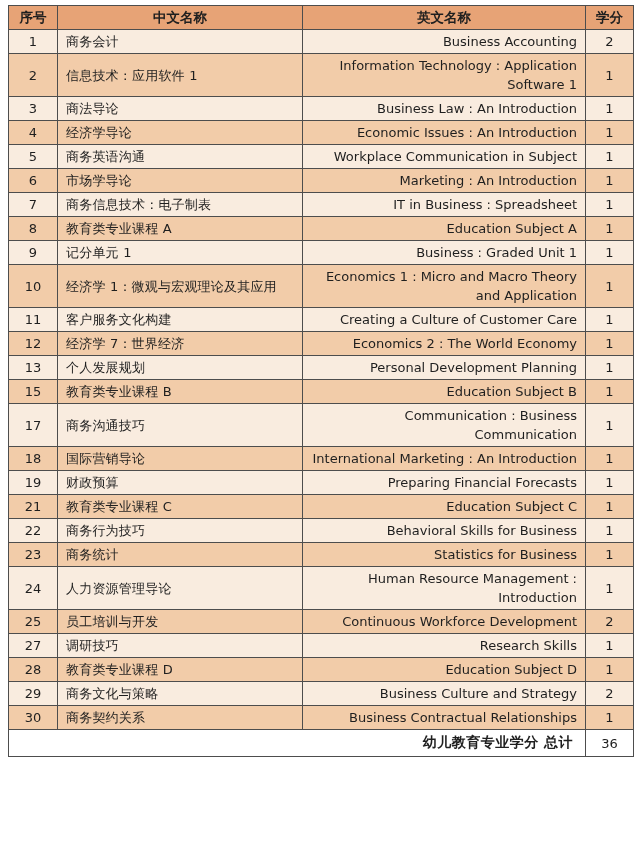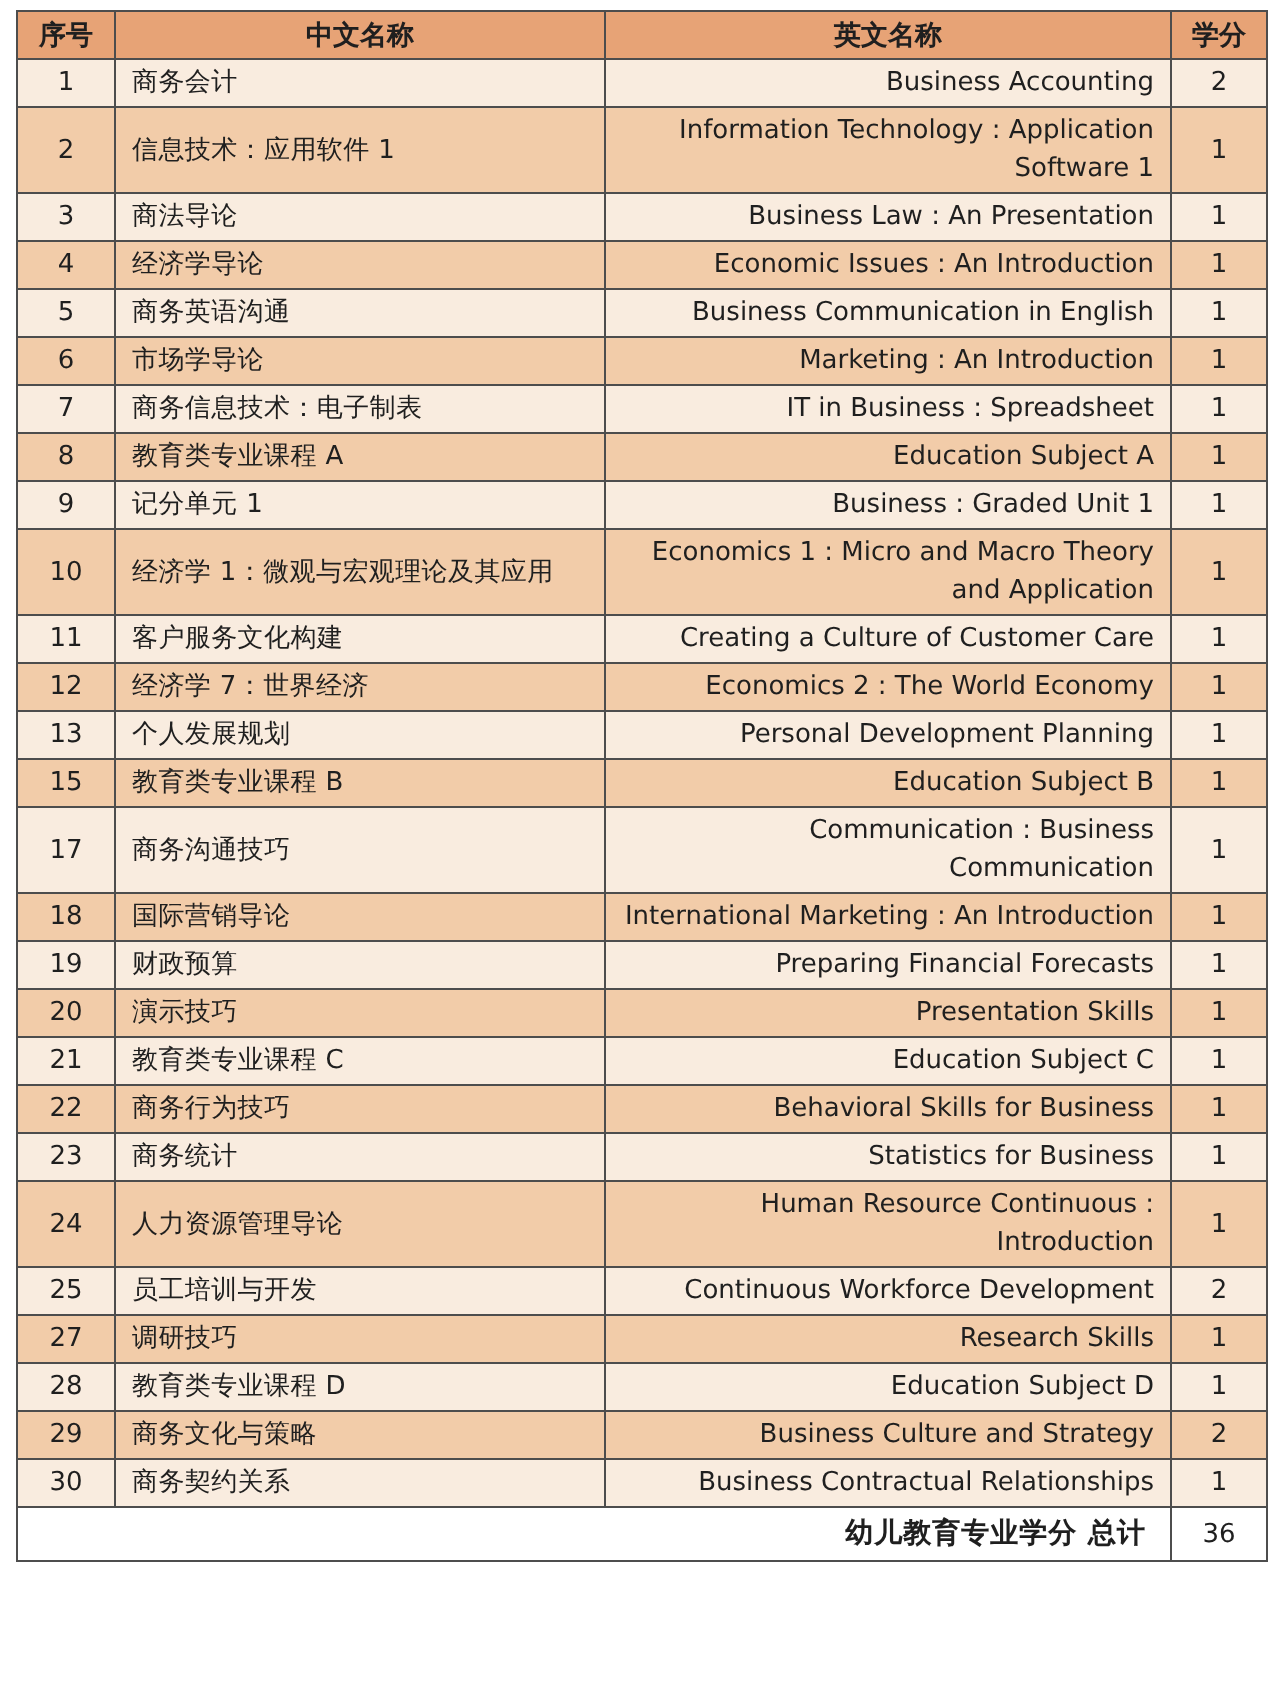--- a/index.html
+++ b/index.html
@@ -97,35 +97,35 @@
   <tr>
     <td class="no">2</td>
     <td class="zh">信息技术：应用软件 1</td>
     <td class="en">Information Technology : Application Software 1</td>
     <td class="credit">1</td>
   </tr>
 
   <tr>
     <td class="no">3</td>
     <td class="zh">商法导论</td>
-    <td class="en">Business Law : An Presentation</td>
+    <td class="en">Business Law : An Introduction</td>
     <td class="credit">1</td>
   </tr>
 
   <tr>
     <td class="no">4</td>
     <td class="zh">经济学导论</td>
     <td class="en">Economic Issues : An Introduction</td>
     <td class="credit">1</td>
   </tr>
 
   <tr>
     <td class="no">5</td>
     <td class="zh">商务英语沟通</td>
-    <td class="en">Business Communication in English</td>
+    <td class="en">Workplace Communication in Subject</td>
     <td class="credit">1</td>
   </tr>
 
   <tr>
     <td class="no">6</td>
     <td class="zh">市场学导论</td>
     <td class="en">Marketing : An Introduction</td>
     <td class="credit">1</td>
   </tr>
 
@@ -201,26 +201,20 @@
     <td class="credit">1</td>
   </tr>
 
   <tr>
     <td class="no">19</td>
     <td class="zh">财政预算</td>
     <td class="en">Preparing Financial Forecasts</td>
     <td class="credit">1</td>
   </tr>
 
-  <tr>
-    <td class="no">20</td>
-    <td class="zh">演示技巧</td>
-    <td class="en">Presentation Skills</td>
-    <td class="credit">1</td>
-  </tr>
 
   <tr>
     <td class="no">21</td>
     <td class="zh">教育类专业课程 C</td>
     <td class="en">Education Subject C</td>
     <td class="credit">1</td>
   </tr>
 
   <tr>
     <td class="no">22</td>
@@ -232,21 +226,21 @@
   <tr>
     <td class="no">23</td>
     <td class="zh">商务统计</td>
     <td class="en">Statistics for Business</td>
     <td class="credit">1</td>
   </tr>
 
   <tr>
     <td class="no">24</td>
     <td class="zh">人力资源管理导论</td>
-    <td class="en">Human Resource Continuous : Introduction</td>
+    <td class="en">Human Resource Management : Introduction</td>
     <td class="credit">1</td>
   </tr>
 
   <tr>
     <td class="no">25</td>
     <td class="zh">员工培训与开发</td>
     <td class="en">Continuous Workforce Development</td>
     <td class="credit">2</td>
   </tr>
 

